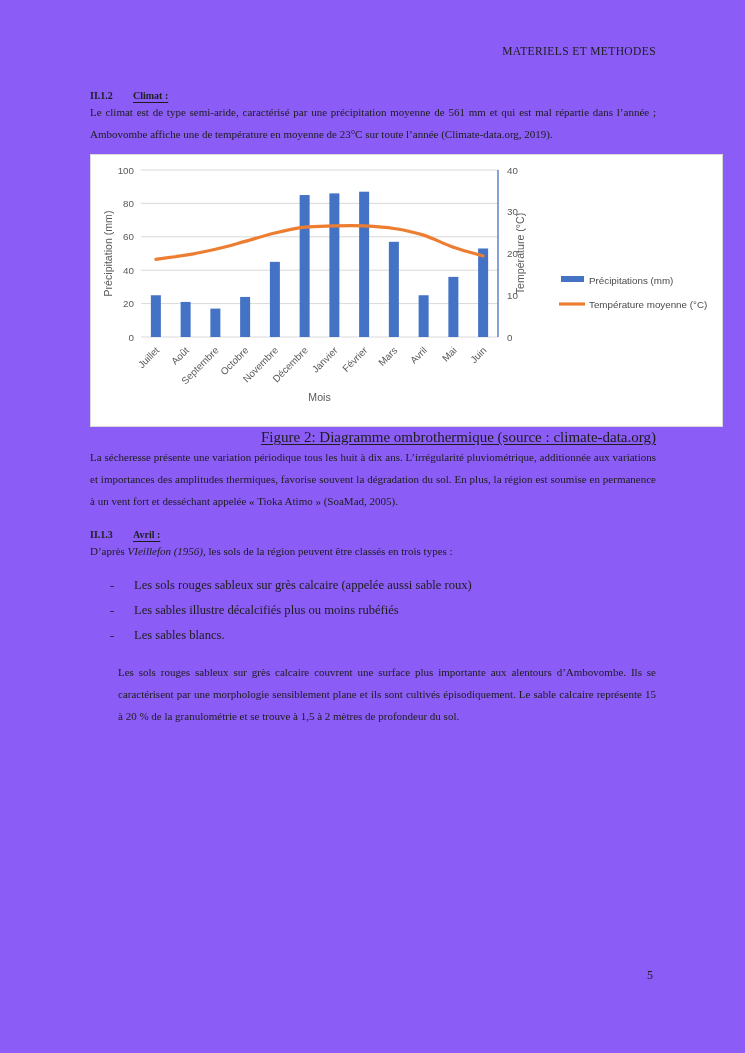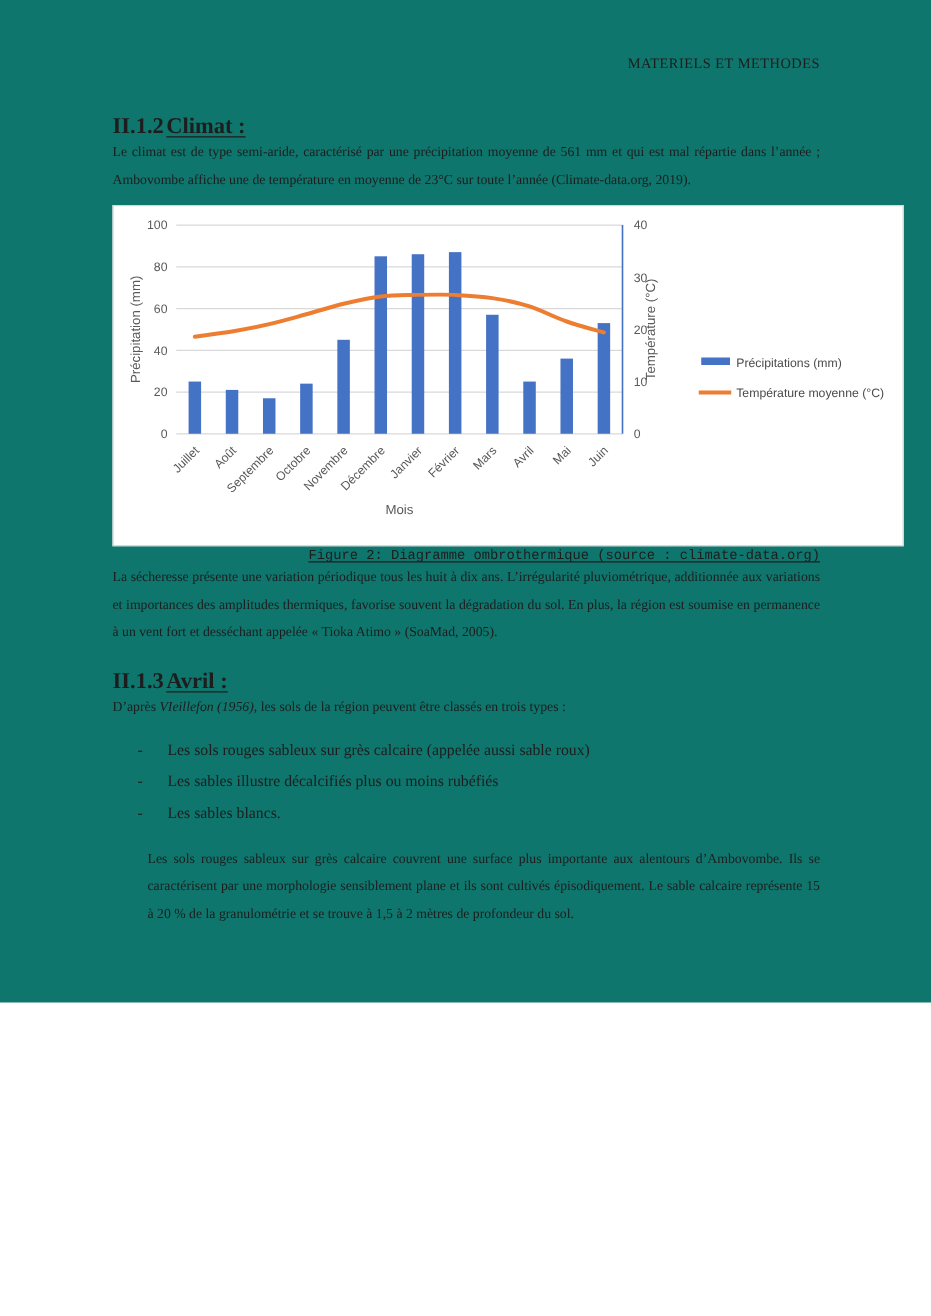--- a/index.html
+++ b/index.html
@@ -1,28 +1,28 @@
 <!DOCTYPE html>
 <html><head>
 <meta charset="utf-8">
 <style>
   html,body{margin:0;padding:0;background:#ffffff;}
   body{width:745px;height:1053px;position:relative;font-family:"Liberation Serif",serif;color:#1d1d1d;}
-  .page{position:relative;width:745px;height:802px;overflow:hidden;background:#0f766e;}
+  .page{position:relative;width:745px;height:1053px;overflow:hidden;background:#8b5cf6;}
   .content{position:absolute;left:90px;top:0;width:566px;}
   .running-header{margin-top:45px;text-align:right;font-size:11.5px;letter-spacing:.4px;}
-  .heading{margin-top:33px;font-size:18px;font-weight:bold;display:flex;}
+  .heading{margin-top:33px;font-size:10px;font-weight:bold;display:flex;}
   .heading .num{width:43px;flex:0 0 auto;}
   .heading .lbl{text-decoration:underline;text-underline-offset:3px;}
   p.body{margin:0;font-size:11px;line-height:22px;text-align:justify;}
   .mt10{margin-top:10px;} .mt14{margin-top:14px;} .mt8{margin-top:8px;}
   .figure-wrap{margin-top:9px;width:633px;}
   .chart-box{width:631px;height:271px;border:1px solid #d8d8d8;background:#fff;}
   .chart-box svg{display:block;}
-  .fig-caption{width:566px;margin-top:2px;font-size:11px;text-align:right;font-family:Liberation Mono, monospace;}
+  .fig-caption{width:566px;margin-top:2px;font-size:15px;text-align:right;}
   .fig-caption span{text-decoration:underline;text-underline-offset:2px;}
   .intro em{font-style:italic;}
   ul.soil-list{list-style:none;margin:11px 0 0 0;padding:0;font-size:12.6px;}
   ul.soil-list li{display:flex;margin-left:20px;line-height:25px;}
   ul.soil-list .marker{width:24px;flex:0 0 auto;}
   .page-number{position:absolute;right:92px;top:968px;font-size:12px;}
   
   .ct{font-family:"Liberation Sans",sans-serif;fill:#595959;}
   .tick{font-size:9.8px;}
   .axis-title{font-size:10.6px;}

